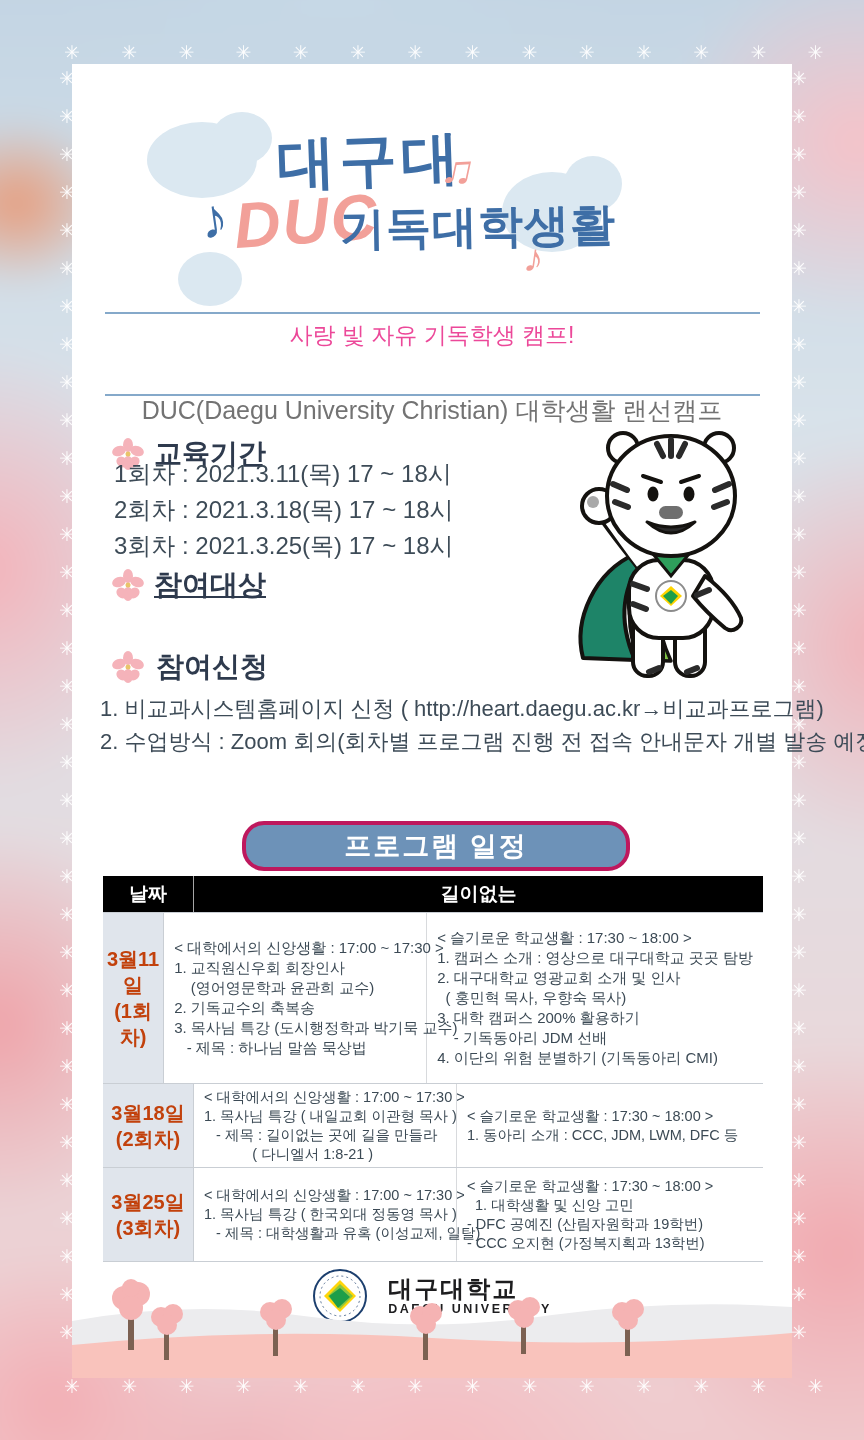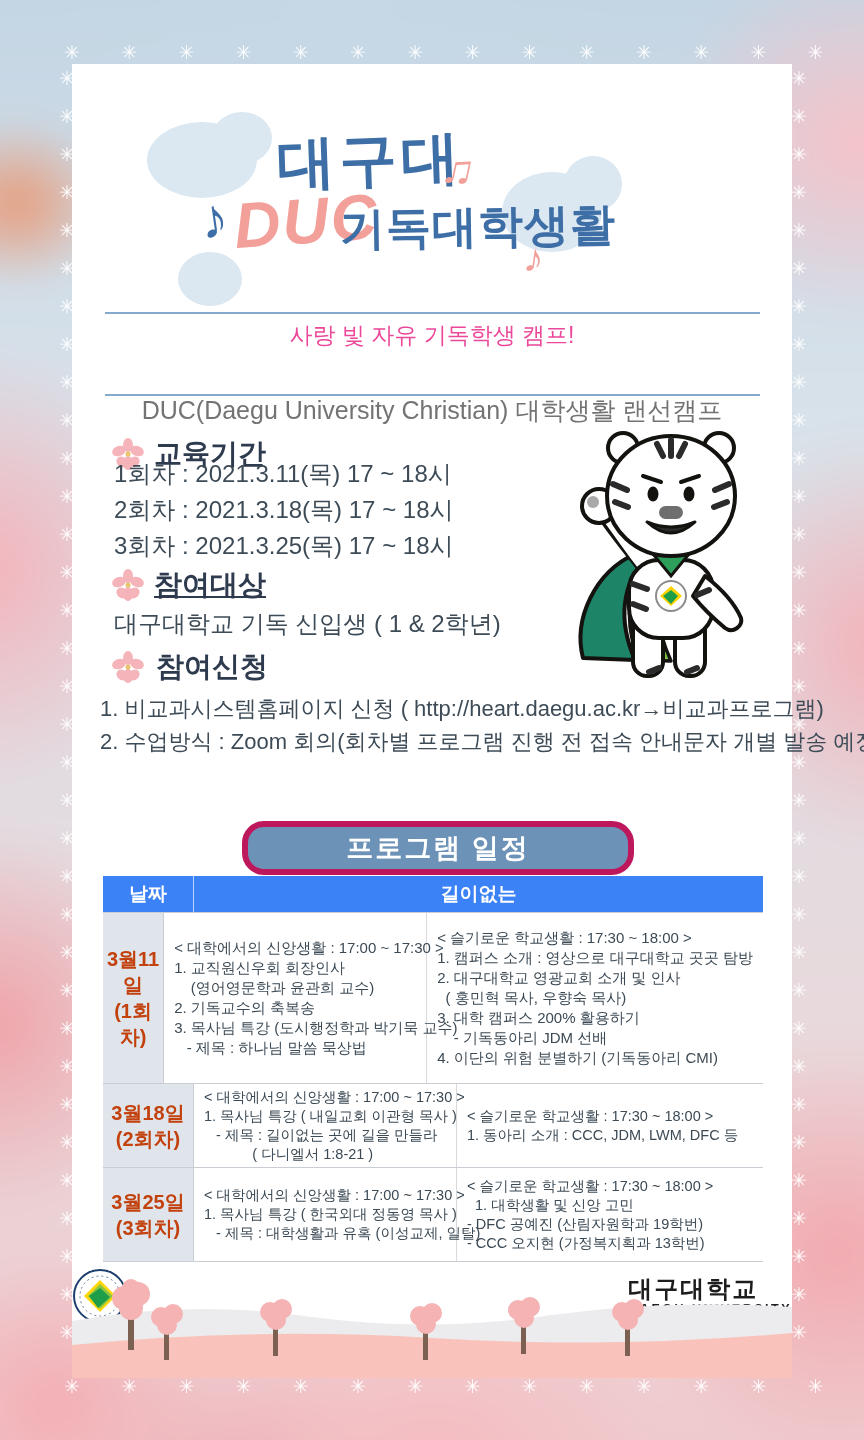--- a/index.html
+++ b/index.html
@@ -45,40 +45,40 @@
   .divider{position:absolute;left:33px;width:655px;height:2px;background:#85a9ca;}
   .sub1{position:absolute;left:0;top:256px;width:720px;text-align:center;font-size:23px;color:#ec4899;}
   .sub2{position:absolute;left:0;top:290px;width:720px;text-align:center;font-size:25px;color:#737373;margin-top:40px;}
 
   
   .sec-head{position:absolute;display:flex;align-items:center;gap:10px;font-size:28px;font-weight:bold;color:#2e3a4d;}
   .sec-lines{position:absolute;font-size:24px;color:#3d4b57;line-height:36px;white-space:pre;}
   .apply-lines{font-size:22px;line-height:33px;}
 
   
-  .sched-btn{position:absolute;left:170px;top:757px;width:380px;height:42px;background:#6d92b8;border:6px solid #be185d;border-radius:22px;
+  .sched-btn{position:absolute;left:170px;top:757px;width:380px;height:42px;background:#6d92b8;border:4px solid #be185d;border-radius:22px;
     display:flex;align-items:center;justify-content:center;color:#ffffff;font-size:27px;font-weight:bold;letter-spacing:2px;}
 
   
   .table{position:absolute;left:31px;top:812px;width:660px;border-bottom:1px solid #c9ced4;font-size:15px;color:#3c4a55;}
-  .thead{display:flex;height:36px;background:#3b82f6;color:#ffffff;font-size:19px;font-weight:bold;}
+  .thead{display:flex;height:36px;background:#000000;color:#ffffff;font-size:19px;font-weight:bold;}
   .th-date{width:90px;display:flex;align-items:center;justify-content:center;border-right:1px solid rgba(255,255,255,.65);}
   .th-prog{flex:1;display:flex;align-items:center;justify-content:center;}
   .trow{display:flex;border-top:1px solid #c9ced4;}
   .trow:first-of-type{border-top:none;}
   .td-date{width:90px;background:#e0e5ec;display:flex;align-items:center;justify-content:center;text-align:center;
     font-size:20px;font-weight:bold;color:#c2410c;white-space:pre-line;line-height:26px;border-right:1px solid #c9ced4;}
   .td-prog{display:flex;align-items:center;padding:6px 10px;white-space:pre;line-height:20px;}
   .td-left{width:242px;border-right:1px solid #d8dadd;}
   .td-right{flex:1;}
   .r1{height:170px;} .r2{height:83px;} .r3{height:93px;}
   .r2 .td-prog,.r3 .td-prog{line-height:19px;font-size:14.5px;}
 
   
-  .footer-logo{position:absolute;left:0;top:1204px;width:720px;display:flex;align-items:center;justify-content:space-between;gap:20px;}
+  .footer-logo{position:absolute;left:0;top:1204px;width:720px;display:flex;align-items:center;justify-content:center;gap:20px;}
   .logo-text .kr{font-size:24px;font-weight:bold;color:#1d1d1f;letter-spacing:2px;line-height:26px;}
   .logo-text .en{font-size:12.5px;font-weight:bold;color:#1d1d1f;letter-spacing:2.5px;line-height:15px;}
 
   .hills{position:absolute;left:0;bottom:0;width:720px;height:115px;}
   .tree{position:absolute;}
 </style>
 </head>
 <body>
 
 <div class="stage">
@@ -240,21 +240,20 @@
             <ellipse cx="16" cy="25" rx="5" ry="7"></ellipse>
         <ellipse cx="7" cy="13" rx="7" ry="5" transform="rotate(-20 7 13)"></ellipse>
             <ellipse cx="25" cy="13" rx="7" ry="5" transform="rotate(20 25 13)"></ellipse>
         <ellipse cx="10" cy="24" rx="6" ry="5" transform="rotate(40 10 24)"></ellipse>
             <ellipse cx="22" cy="24" rx="6" ry="5" transform="rotate(-40 22 24)"></ellipse>
           </g>
         <circle cx="16" cy="16" r="2.5" fill="#e9c46a"></circle>
       </svg>
       <span>참여대상</span>
     </div>
-    <div class="sec-lines" style="left:42px;top:542px;">대구대학교 기독 신입생 ( 1 &amp; 2학년)</div>
 
     <div class="sec-head" style="left:40px;top:584px;gap:12px;">
       <svg width="32" height="32" viewBox="0 0 32 32">
         <g fill="#f5b3ba">
             <ellipse cx="16" cy="7" rx="5" ry="7"></ellipse>
             <ellipse cx="16" cy="25" rx="5" ry="7"></ellipse>
         <ellipse cx="7" cy="13" rx="7" ry="5" transform="rotate(-20 7 13)"></ellipse>
             <ellipse cx="25" cy="13" rx="7" ry="5" transform="rotate(20 25 13)"></ellipse>
         <ellipse cx="10" cy="24" rx="6" ry="5" transform="rotate(40 10 24)"></ellipse>
             <ellipse cx="22" cy="24" rx="6" ry="5" transform="rotate(-40 22 24)"></ellipse>

